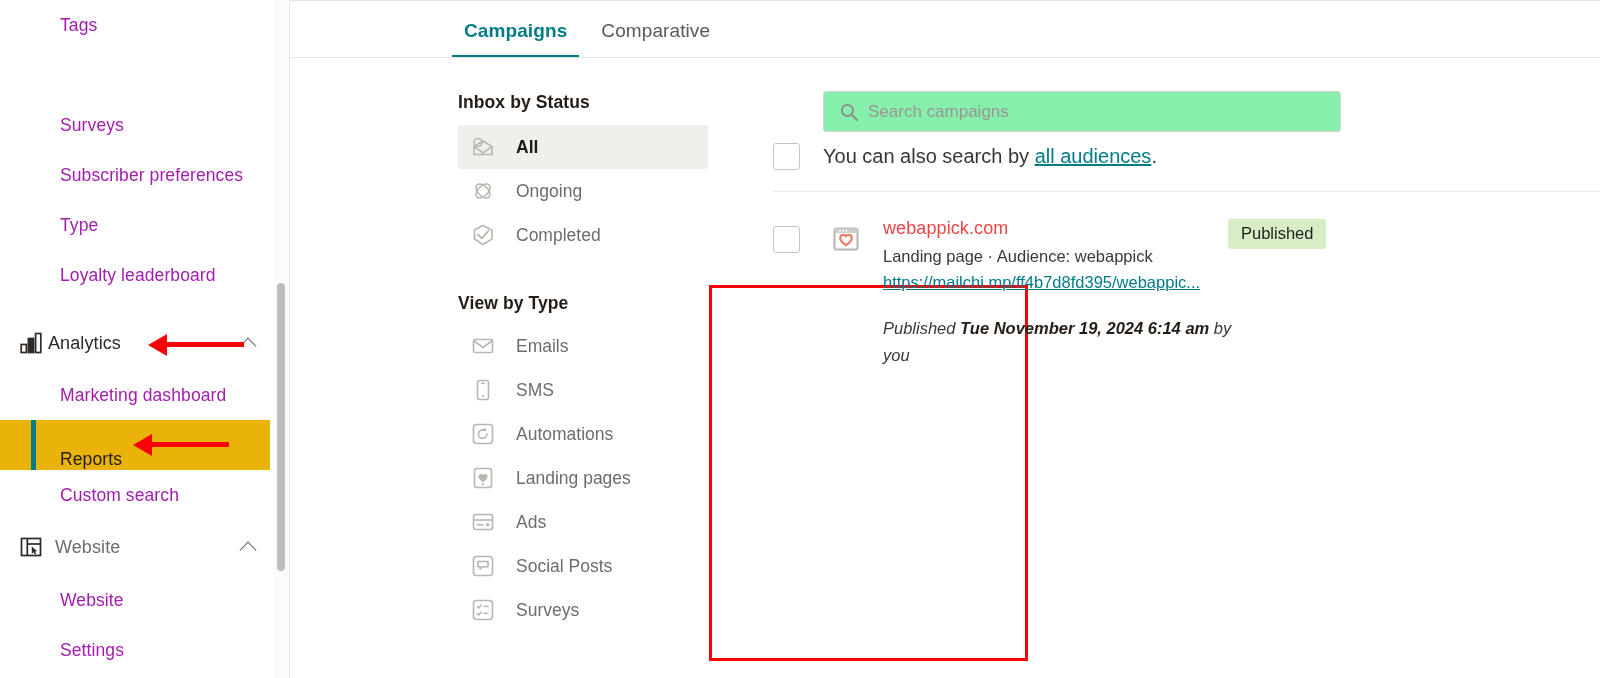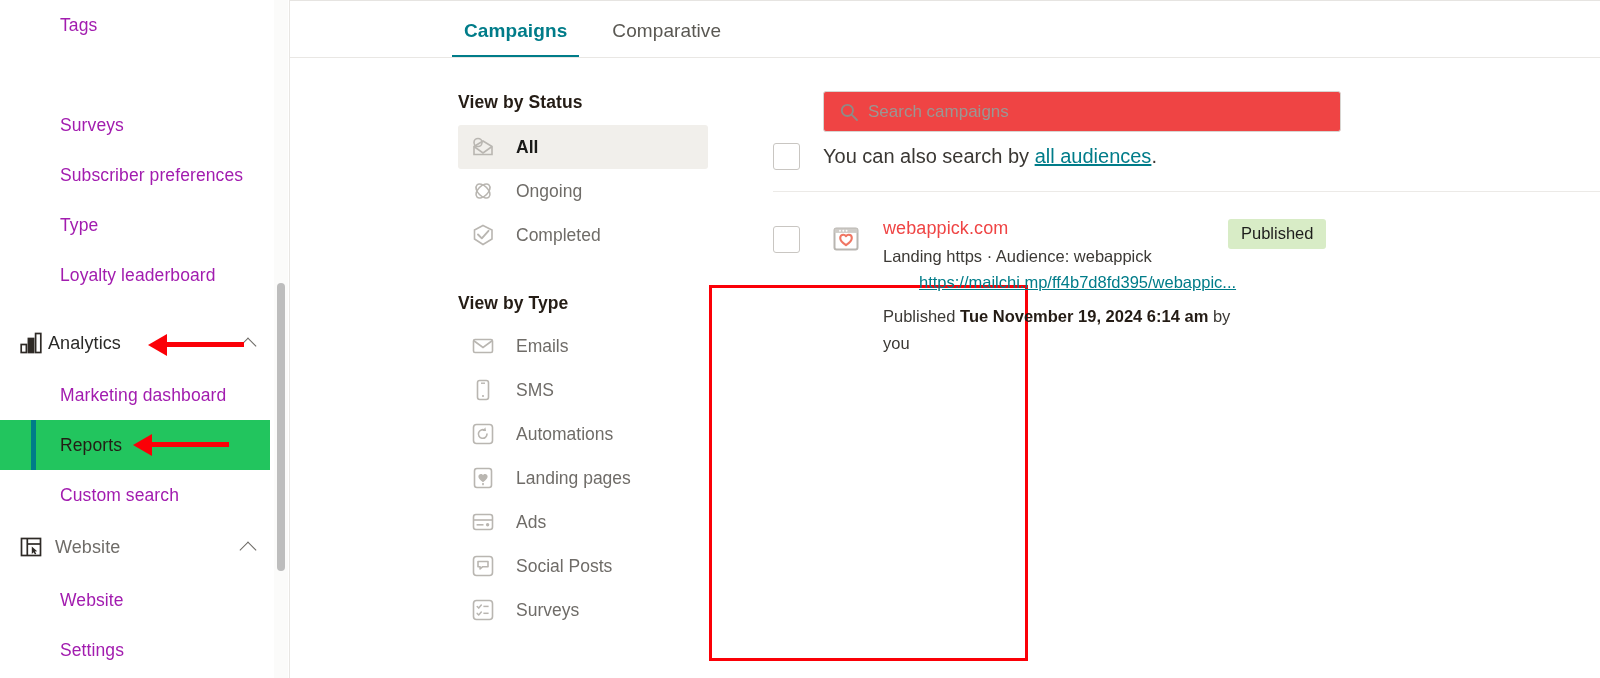--- a/index.html
+++ b/index.html
@@ -20,21 +20,21 @@
     position: relative; display: flex; align-items: center;
     height: 50px; padding-left: 60px;
     font-size: 17.5px; color: #7a7772; letter-spacing: .1px;
     white-space: nowrap;
   }
   .nav-item.sub { color: #a21caf; }
   .nav-item.group {
     padding-left: 55px; color: #2a2a28; font-size: 18px;
   }
   .nav-item.active {
-    background: #22c55e; color: #241c15;
+    background: #eab308; color: #241c15; align-items: flex-end;
   }
   .nav-item.active .accent {
     position: absolute; left: 31px; top: 0; width: 5px; height: 100%;
     background: #007c89;
   }
   .nav-icon {
     position: absolute; left: 18px; top: 50%; transform: translateY(-50%);
     width: 26px; height: 26px; display: flex; align-items: center; justify-content: center;
   }
   .chevron {
@@ -54,21 +54,21 @@
   }
   .sb-edge {
     position: absolute; left: 289px; top: 0; width: 1px; height: 678px;
     background: #e8e6e3;
   }
 
   
   .main { position: absolute; left: 290px; top: 0; right: 0; height: 678px; background:#fff; }
   .main-topline { position:absolute; left:0; top:0; width:100%; height:1px; background:#e6e4e1; }
 
-  .tabs { position: absolute; left: 160px; top: 14px; display: flex; gap: 17px; }
+  .tabs { position: absolute; left: 160px; top: 14px; display: flex; gap: 6px; }
   .tab {
     position: relative; font-size: 19px; padding: 6px 14px 16px 14px;
     color: #5a5853; letter-spacing: .1px;
   }
   .tab.active { color: #007c89; font-weight: bold; }
   .tab.active .tab-underline {
     position: absolute; left: 2px; right: 2px; bottom: 0; height: 3px; background: #007c89;
   }
   .tabs-baseline {
     position: absolute; left: 0; top: 57px; width: 100%; height: 1px; background: #e9e7e4;
@@ -95,21 +95,21 @@
   }
 
   
   .results { position: absolute; left: 533px; top: 0; right: 0; }
 
   .search-wrap {
     position: absolute; left: 0px; top: 91px; width: 518px; height: 41px;
   }
   .search-box {
     width: 100%; height: 100%;
-    border: 1px solid #d8d5d1; border-radius: 3px; background: #ef4444;
+    border: 1px solid #d8d5d1; border-radius: 3px; background: #86efac;
     display: flex; align-items: center; padding-left: 44px;
   }
   .search-box input {
     border: 0; outline: 0; width: 100%; font-size: 17px;
     color: #373430; font-family: "Liberation Sans", sans-serif;
     background: transparent;
   }
   .search-box input::placeholder { color: #9a9793; }
   .search-icon-pos { position: absolute; left: 16px; top: 11px; }
 
@@ -129,22 +129,22 @@
     position: absolute; left: -50px; top: 191px; width: 1317px; height: 1px; background: #eceae7;
   }
 
   
   .camp-row { position: absolute; left: -50px; top: 218px; width: 1317px; }
   .camp-cbx { position: absolute; left: 0px; top: 8px; }
   .camp-icon { position: absolute; left: 58px; top: 6px; }
   .camp-body { position: absolute; left: 110px; top: 0; width: 420px; }
   .camp-title { font-size: 18px; color: #ef4444; letter-spacing: .1px; }
   .camp-sub { margin-top: 8px; font-size: 16.5px; color: #3c3935; }
-  .camp-link { margin-top: 7px; font-size: 16.5px; color: #007c89; text-decoration: underline; margin-left: 36px; }
-  .camp-meta { margin-top: 11px; font-size: 16.5px; color: #3c3935; line-height: 1.65; width: 355px; }
+  .camp-link { margin-top: 7px; font-size: 16.5px; color: #007c89; text-decoration: underline; }
+  .camp-meta { margin-top: 23px; font-size: 16.5px; color: #3c3935; line-height: 1.65; width: 355px; font-style: italic; }
   .camp-meta b { color: #241c15; font-weight: bold; }
 
   .badge {
     position: absolute; left: 455px; top: 1px;
     background: #d8ecc6; color: #1e1e1c;
     font-size: 16.5px; padding: 5px 13px 6px 13px; border-radius: 3px;
   }
 
   
   .arrow { position: absolute; }
@@ -243,21 +243,21 @@
         <span class="tab-underline"></span>
       </div>
       <div class="tab">
         <span>Comparative</span>
       </div>
     </div>
     <div class="tabs-baseline"></div>
 
     <div class="filters">
 
-      <div class="filter-title">View by Status</div>
+      <div class="filter-title">Inbox by Status</div>
 
       <div class="filter-row selected">
         <span class="fi">
           <svg width="26" height="26" viewBox="0 0 26 26">
             <path d="M4 12.5 L13 7 L22 12.5 L22 20.5 L4 20.5 Z" fill="none" stroke="#b9b6b1" stroke-width="1.6"></path>
             <path d="M4 12.5 L13 19 L22 12.5" fill="none" stroke="#b9b6b1" stroke-width="1.6"></path>
             <circle cx="8" cy="8.5" r="4" fill="none" stroke="#b9b6b1" stroke-width="1.6"></circle>
           </svg>
         </span>
         <span>All</span>
@@ -399,21 +399,21 @@
             <rect x="3.5" y="4.5" width="23" height="4.4" fill="#cfccc8"></rect>
             <circle cx="9" cy="6.7" r="0.95" fill="#fff"></circle>
             <circle cx="12.3" cy="6.7" r="0.95" fill="#fff"></circle>
             <circle cx="15.6" cy="6.7" r="0.95" fill="#fff"></circle>
             <path d="M15 21.2 c-4.3-2.9-5.8-5.1-5.8-7.2 0-2 1.5-3.3 3.1-3.3 1.2 0 2.1.6 2.7 1.5 .6-.9 1.5-1.5 2.7-1.5 1.6 0 3.1 1.3 3.1 3.3 0 2.1-1.5 4.3-5.8 7.2z" fill="none" stroke="#f07663" stroke-width="2.1" stroke-linejoin="round"></path>
           </svg>
         </span>
 
         <div class="camp-body">
           <div class="camp-title">webappick.com</div>
-          <div class="camp-sub">Landing https · Audience: webappick</div>
+          <div class="camp-sub">Landing page · Audience: webappick</div>
           <div class="camp-link">https://mailchi.mp/ff4b7d8fd395/webappic...</div>
           <div class="camp-meta"><span>Published </span><b>Tue November 19, 2024 6:14 am</b><span> by you</span></div>
         </div>
 
         <span class="badge">Published</span>
       </div>
     </div>
   </div>
 
   <div class="arrow" style="left:148px; top:334px; width:96px; height:22px;">

